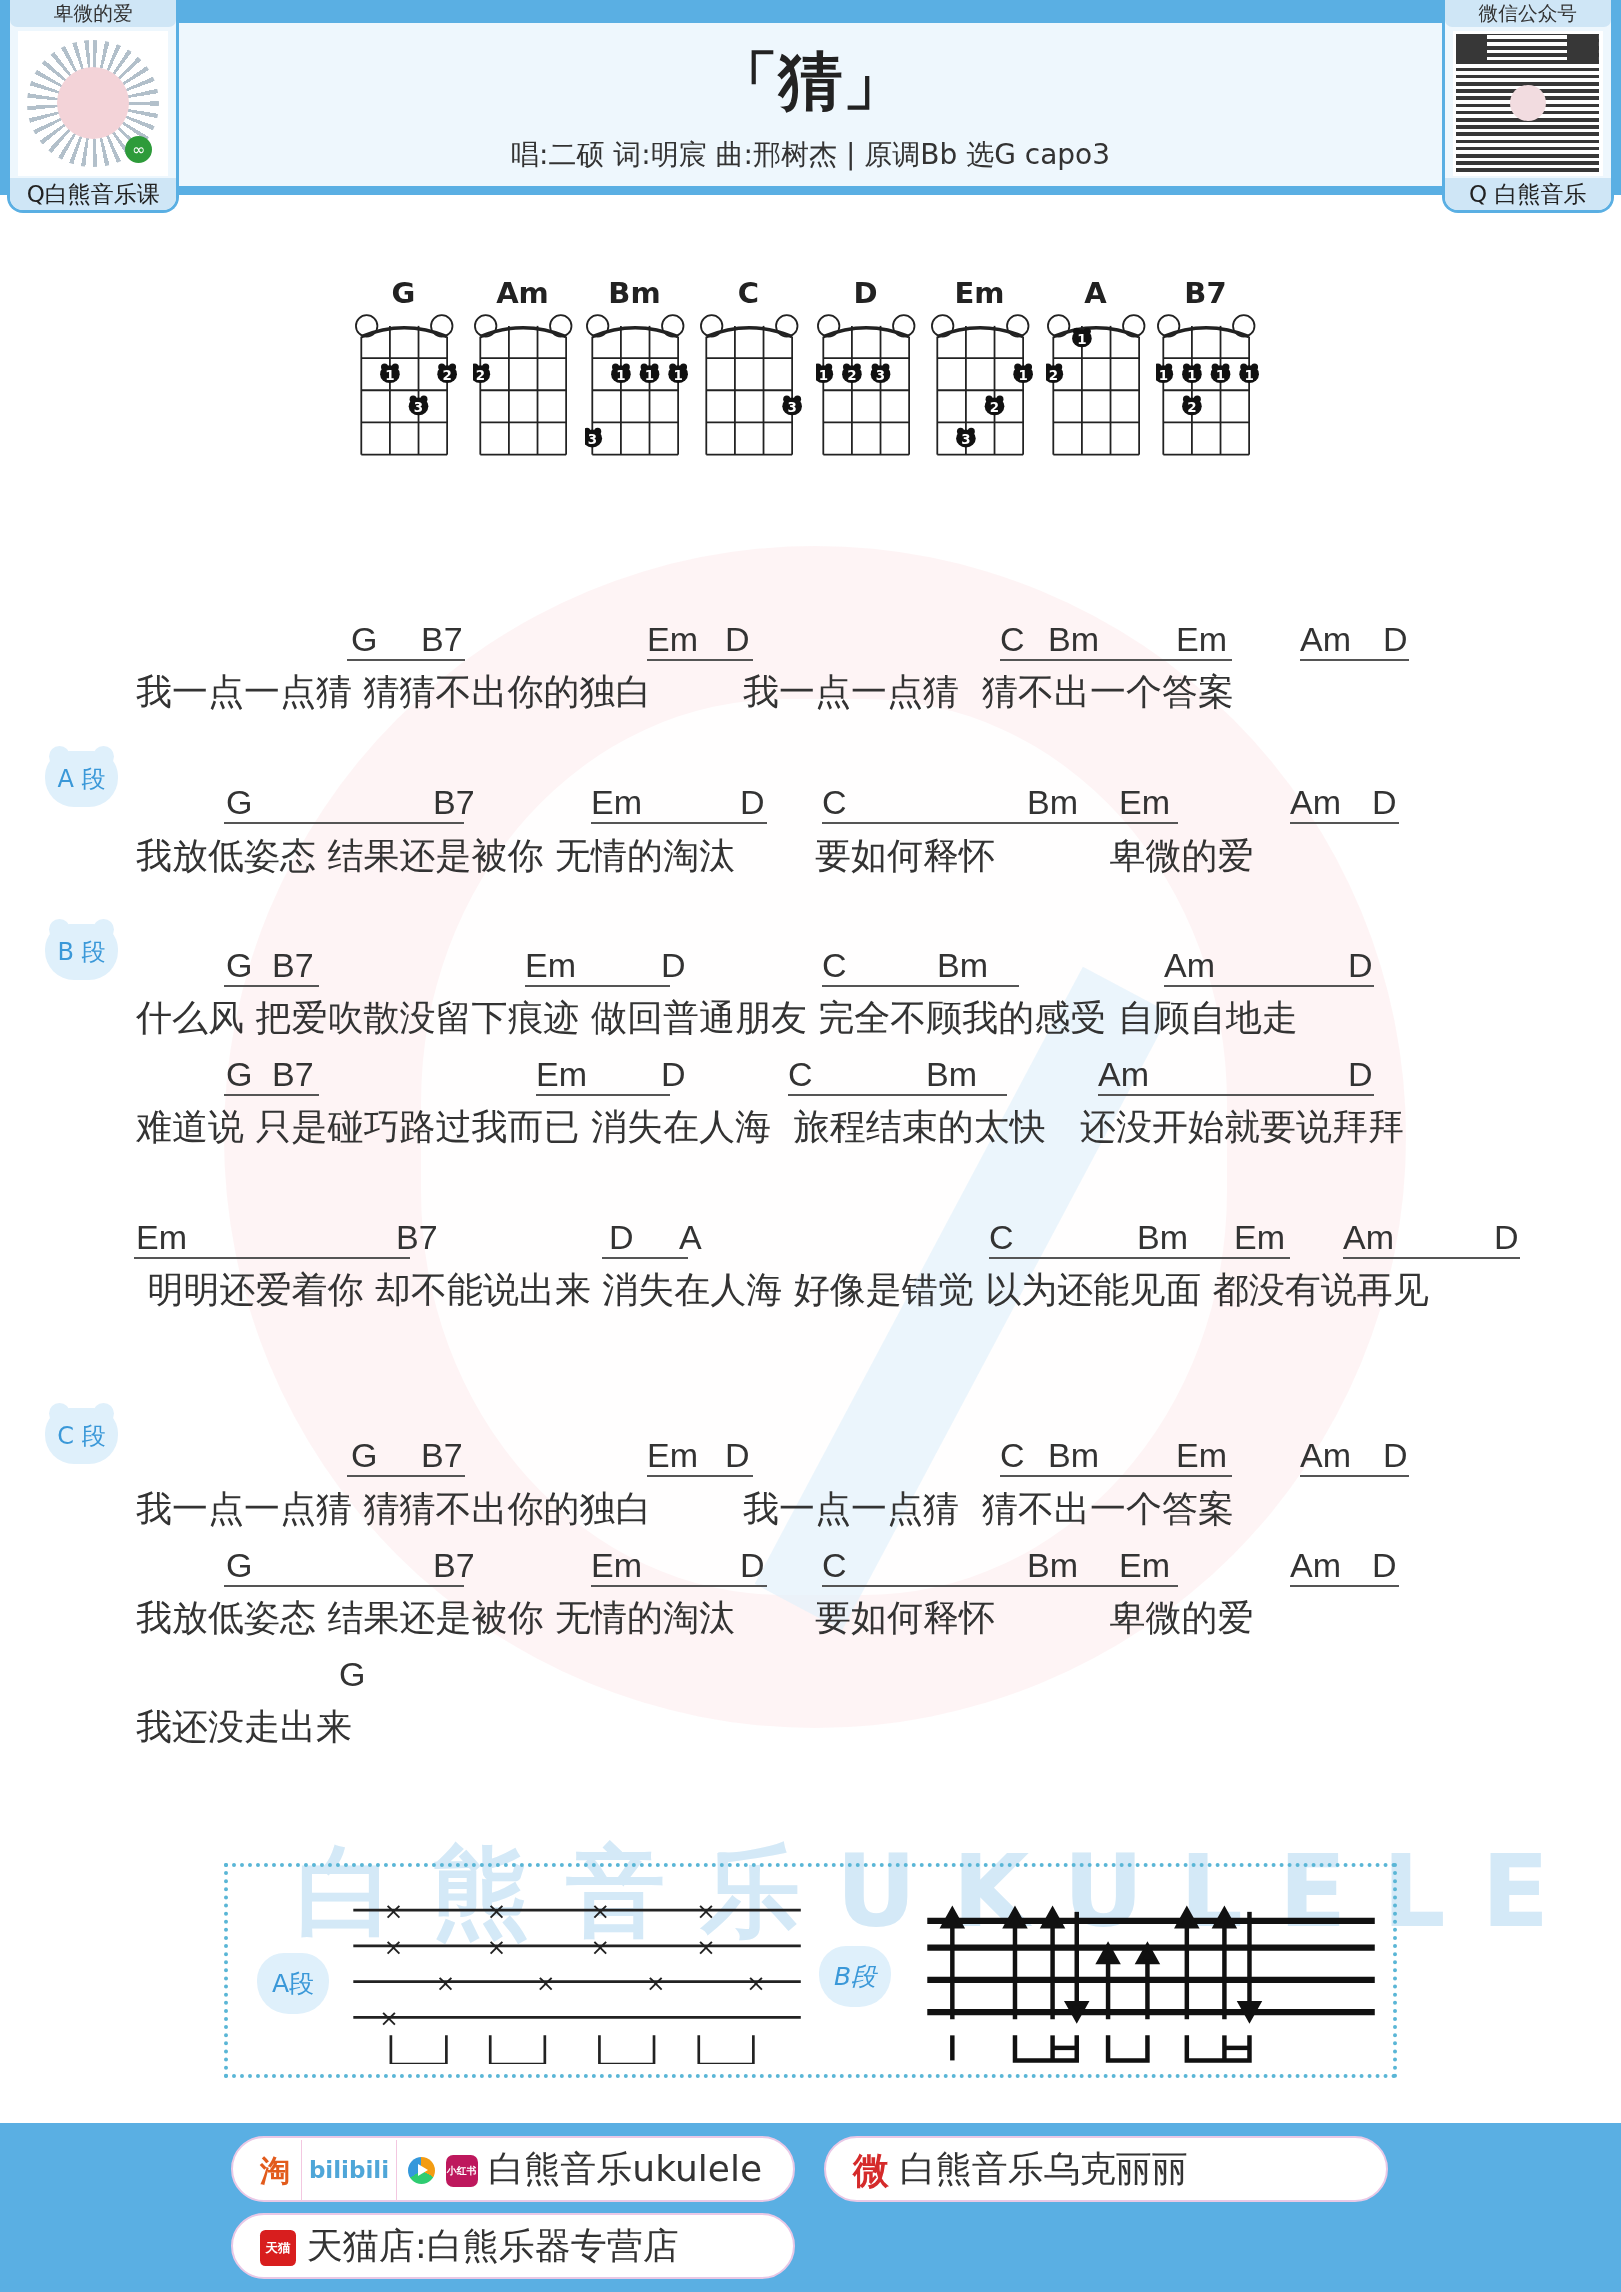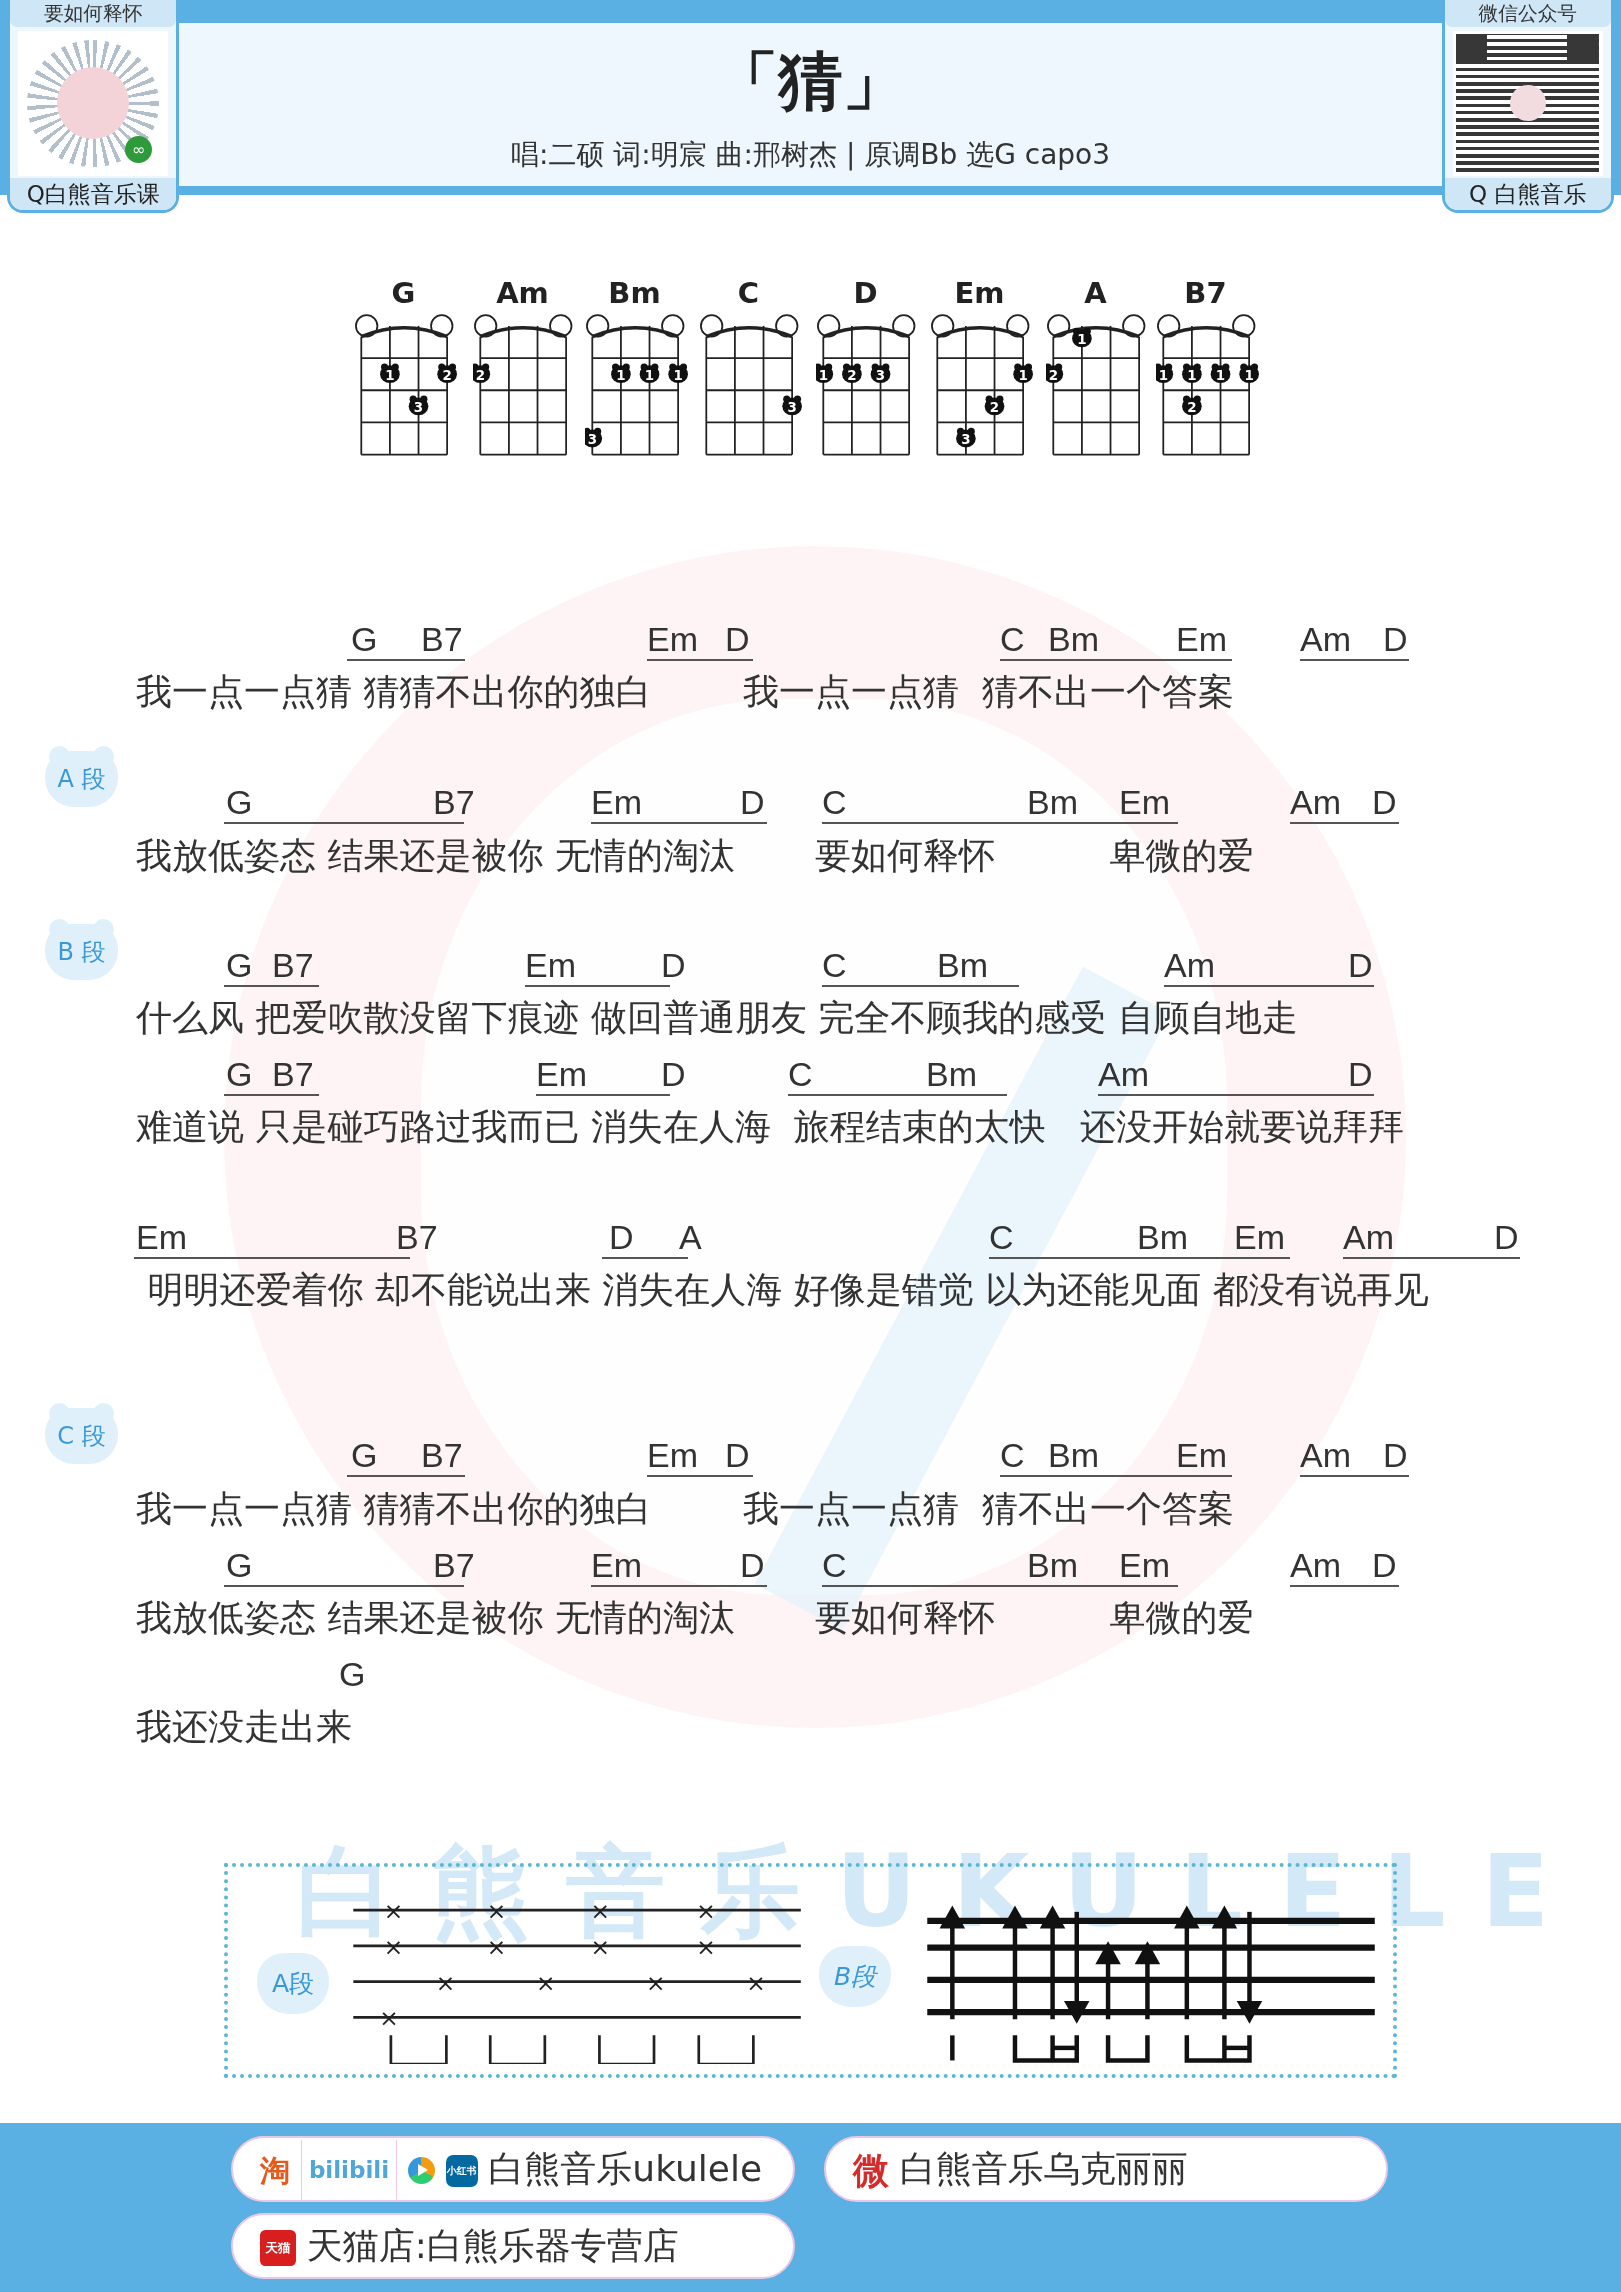--- a/index.html
+++ b/index.html
@@ -57,39 +57,39 @@
   .strum-tag { position: absolute; width: 72px; height: 61px; background: #dff0fb; border-radius: 27px 27px 32px 32px; color: #3a98d8; font-size: 25px; text-align: center; line-height: 61px; }
 
   
   .footer { position: absolute; left: 0; top: 2123px; width: 1621px; height: 170px; background: #5aafe3; }
   .pill { position: absolute; height: 66px; background: #fff; border: 2.7px solid #e9c8e6; border-radius: 36px; font-size: 36px; color: #333; line-height: 61px; padding-left: 27px; white-space: nowrap; }
   .pill .ic { display: inline-block; vertical-align: middle; margin-right: 10.7px; }
   .ic-tao { color: #e25b1c; font-weight: bold; font-size: 30px; }
   .ic-bili { color: #4fa6d8; font-size: 23px; font-weight: bold; border-left: 1.8px solid #f0c; border-right: 1.8px solid #f0c; padding: 0 7.2px; border-color: #f3c7e0; }
   .ic-play { width: 27px; height: 27px; border-radius: 50%; background: conic-gradient(#f39c12 0 33%, #2ecc71 0 66%, #3498db 0); position: relative; }
   .ic-play::after { content:""; position:absolute; left: 9.9px; top: 7.2px; border-left: 10.7px solid #fff; border-top: 6.3px solid transparent; border-bottom: 6.3px solid transparent; }
-  .ic-xhs { width: 32px; height: 32px; border-radius: 7.2px; background: #0369a1; color: #fff; font-size: 9.9px; text-align: center; line-height: 32px; font-weight: bold; }
+  .ic-xhs { width: 32px; height: 32px; border-radius: 7.2px; background: #be185d; color: #fff; font-size: 9.9px; text-align: center; line-height: 32px; font-weight: bold; }
   .ic-tmall { width: 36px; height: 36px; border-radius: 5.4px; background: #d81e1e; color: #fff; font-size: 12.5px; text-align: center; line-height: 36px; font-weight: bold; }
   .ic-weibo { color: #d52b2b; font-size: 36px; font-weight: bold; }
   .ic-wechat { color: #2e9b3a; font-size: 36px; }
 </style>
 </head>
 <body>
 
 <div class="wm-circle"></div>
 <div class="wm-inner"></div>
 <div class="wm-neck"></div>
 
 <div class="header-band"></div>
 <div class="header-inner"></div>
 <div class="title">「猜」</div>
 <div class="subtitle">唱:二硕 词:明宸 曲:邢树杰   |  原调Bb 选G   capo3</div>
 
 <div class="qr-badge qr-left">
-  <div class="cap">要如何释怀</div>
+  <div class="cap">卑微的爱</div>
   <div class="qr">
     <div class="mini-qr"></div>
     <div class="mini-qr-center"></div>
     <div class="mini-app-icon">∞</div>
   </div>
   <div class="foot">Q白熊音乐课</div>
 </div>
 
 <div class="qr-badge qr-right">
   <div class="cap">微信公众号</div>

